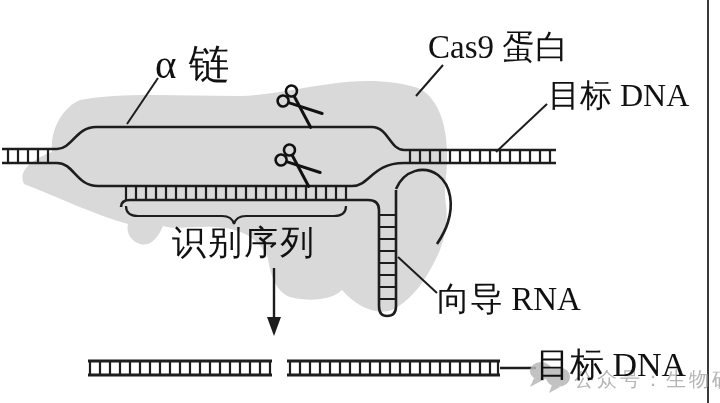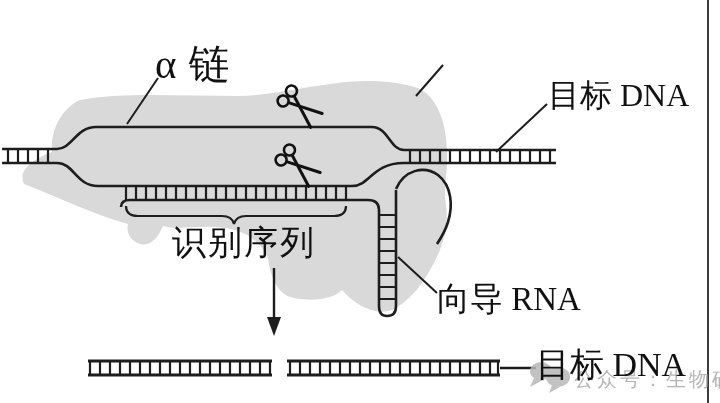--- a/index.html
+++ b/index.html
@@ -112,18 +112,19 @@
       <ellipse cx="558" cy="377" rx="12" ry="10"></ellipse>
       <polygon points="552,385 549,393 560,387"></polygon>
     </g>
 
     <path stroke="#3a3a3a" stroke-width="2" d="M 708,0 L 708,403"></path>
   </svg>
 
   <div class="watermark-text">公众号：生物硕</div>
 
   <div class="lbl lbl-alpha">α 链</div>
+  <div class="lbl lbl-cas9">Cas9 蛋白</div>
   <div class="lbl lbl-dna-top">目标 DNA</div>
   <div class="lbl lbl-grna">向导 RNA</div>
   <div class="lbl lbl-recog">识别序列</div>
   <div class="lbl lbl-dna-bottom">目标 DNA</div>
 
 </div>
 
 </body></html>

